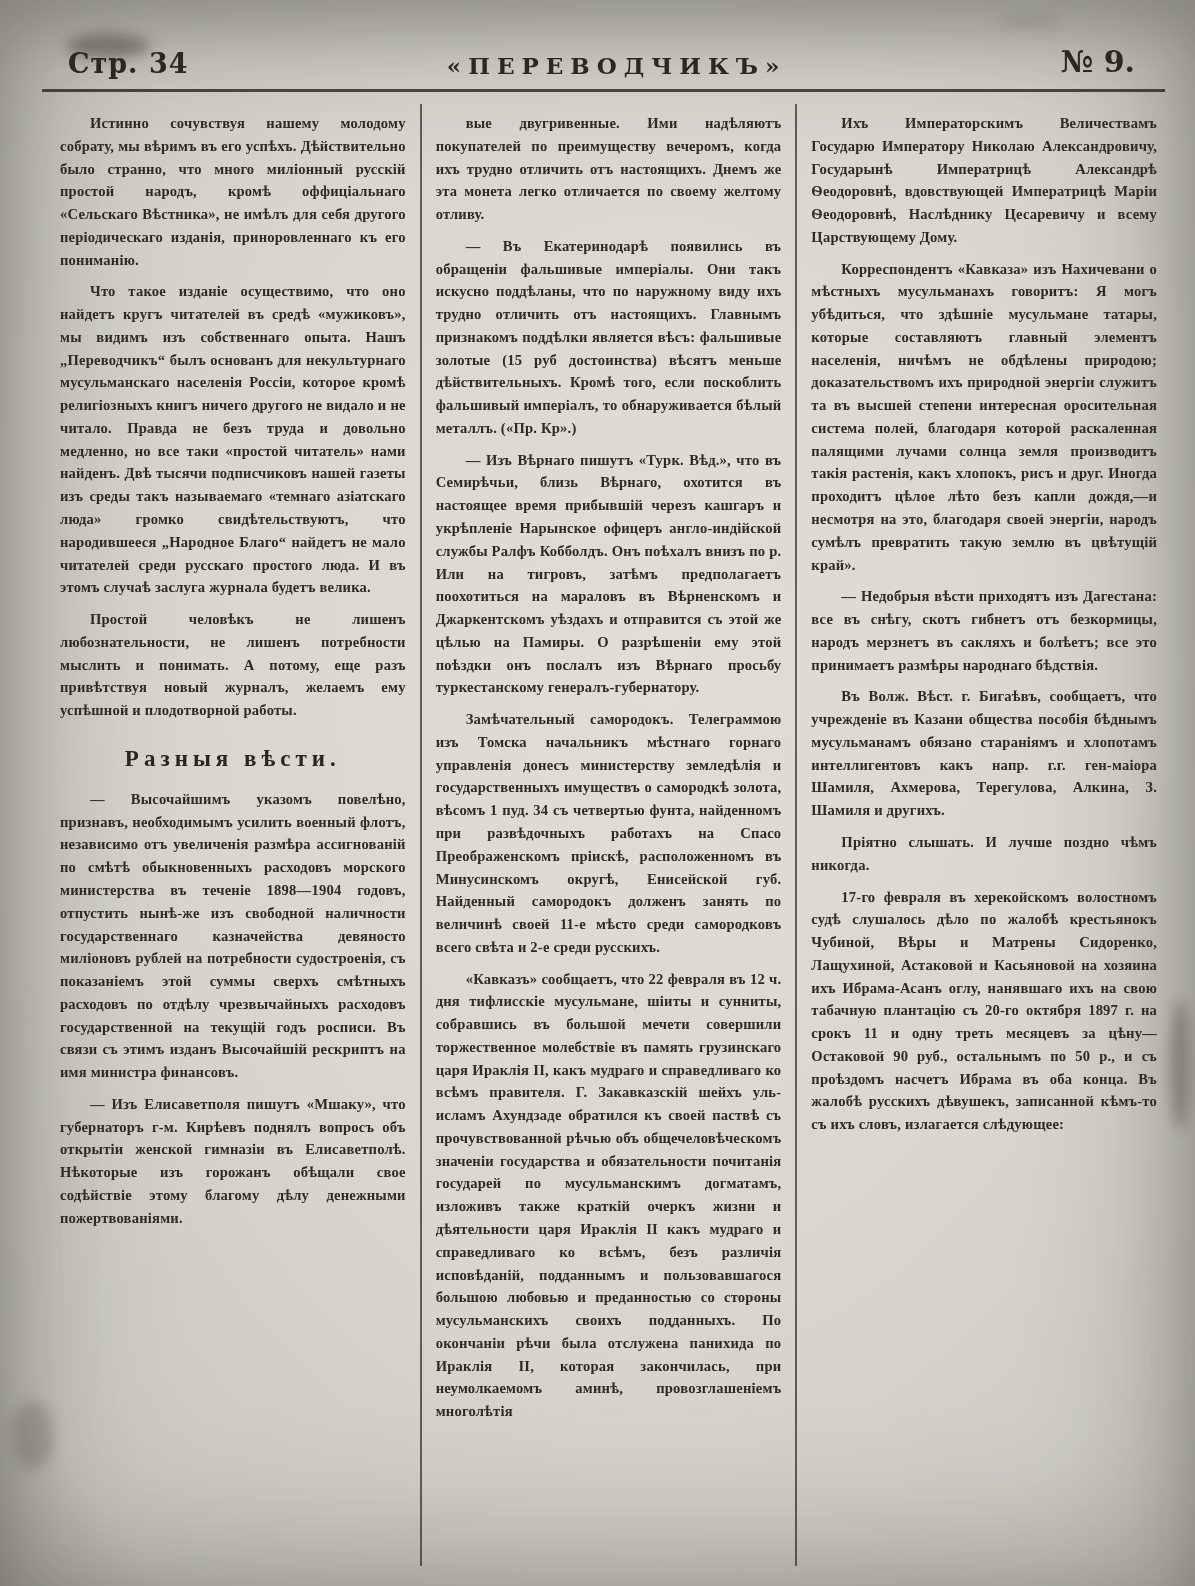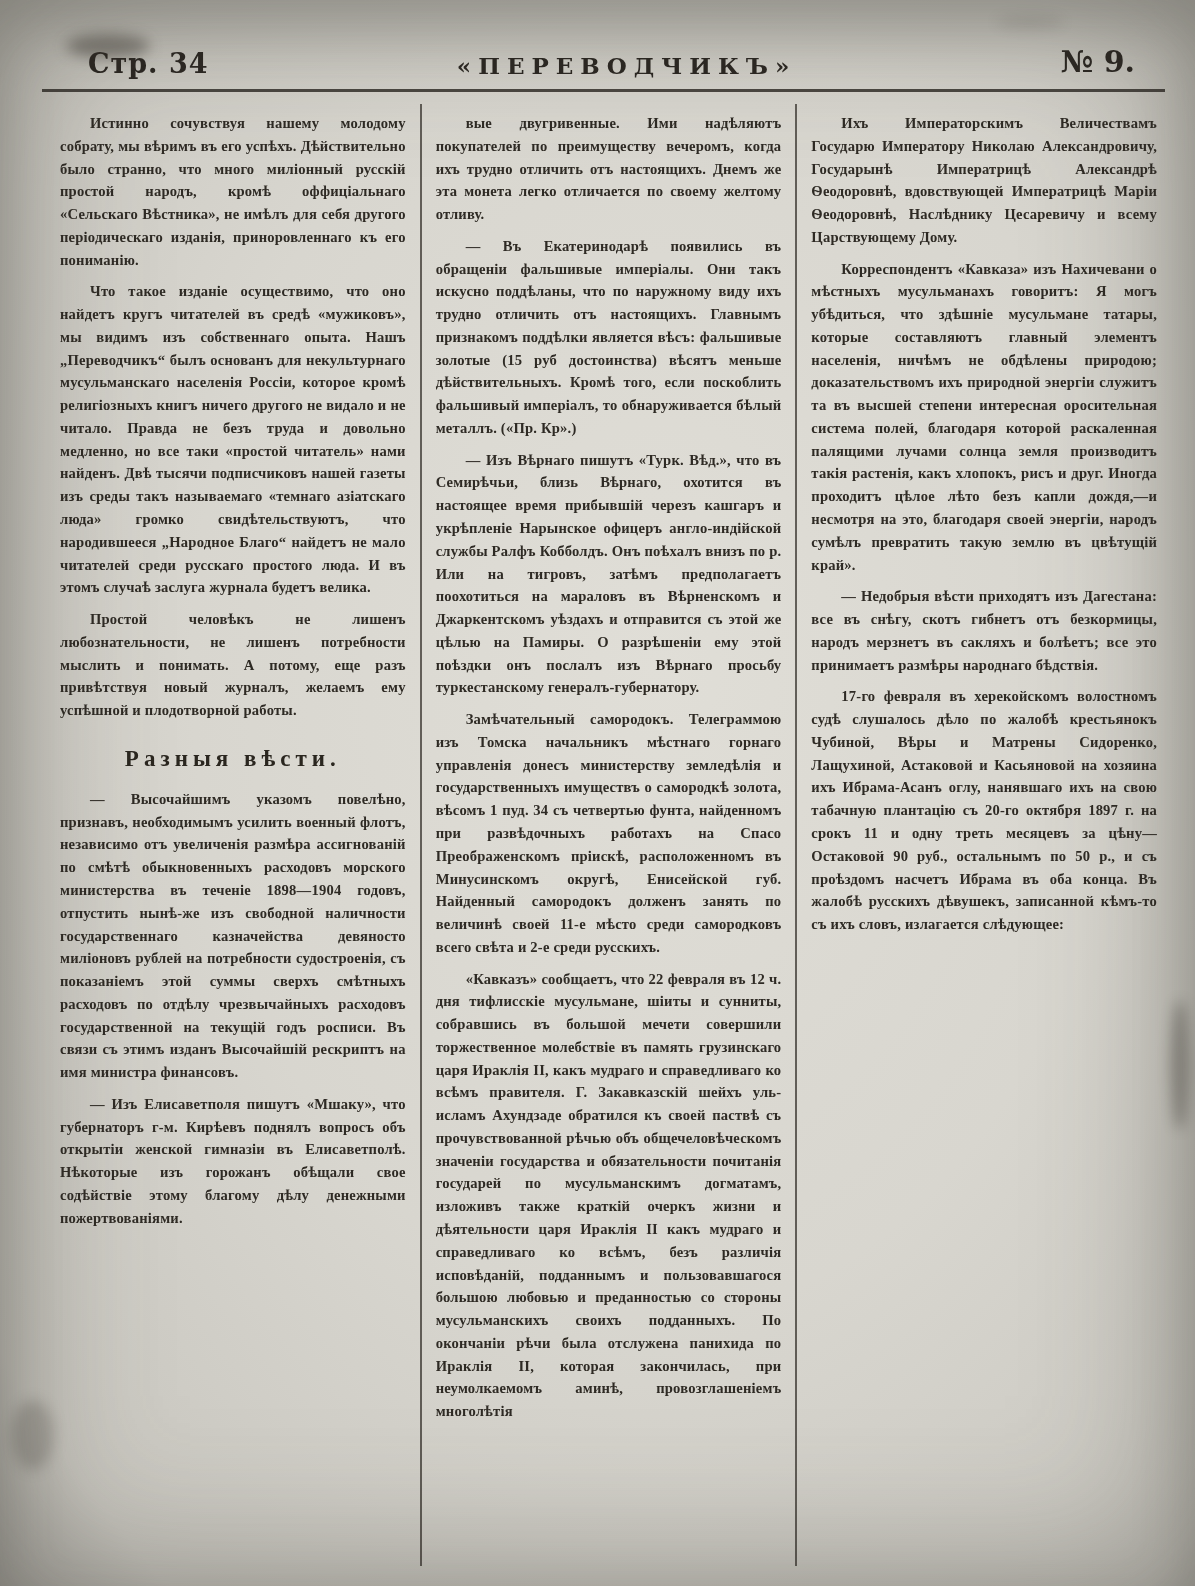--- a/index.html
+++ b/index.html
@@ -10,21 +10,21 @@
     font-family: "DejaVu Serif", "Liberation Serif", serif;
   }
   .page {
     position: relative; width: 1195px; height: 1586px; overflow: hidden;
     background: radial-gradient(ellipse at 55% 42%, #e0ded7 0%, #d8d6cf 50%, #c9c7c0 88%, #b0aea8 100%);
     box-shadow: inset 0 0 140px 22px rgba(70,68,60,.38), inset 0 28px 60px rgba(70,68,60,.28);
     color: var(--ink, #2b2722);
   }
   .header {
     display: flex; justify-content: space-between; align-items: flex-end;
-    padding: 44px 60px 6px 88px;
+    padding: 44px 60px 6px 68px;
   }
   .page-num { font-size: 27px; font-weight: bold; letter-spacing: 1px; }
   .masthead { font-size: 23px; font-weight: bold; letter-spacing: 7px; transform: translateX(-8px); }
   .issue { font-size: 30px; font-weight: bold; }
   .rule { height: 3px; background: var(--ink, #2b2722); margin: 4px 30px 0 42px; opacity: .82; }
   .columns {
     display: flex; align-items: stretch;
     padding: 12px 26px 0 48px; height: calc(100% - 112px);
   }
   .col {
@@ -80,16 +80,18 @@
         <p class="paragraph">— Въ Екатеринодарѣ появились въ обращеніи фальшивые имперіалы. Они такъ искусно поддѣланы, что по наружному виду ихъ трудно отличить отъ настоящихъ. Главнымъ признакомъ поддѣлки является вѣсъ: фальшивые золотые (15 руб достоинства) вѣсятъ меньше дѣйствительныхъ. Кромѣ того, если поскоблить фальшивый имперіалъ, то обнаруживается бѣлый металлъ. («Пр. Кр».)</p>
         <p class="paragraph">— Изъ Вѣрнаго пишутъ «Турк. Вѣд.», что въ Семирѣчьи, близь Вѣрнаго, охотится въ настоящее время прибывшій черезъ кашгаръ и укрѣпленіе Нарынское офицеръ англо-индійской службы Ралфъ Кобболдъ. Онъ поѣхалъ внизъ по р. Или на тигровъ, затѣмъ предполагаетъ поохотиться на мараловъ въ Вѣрненскомъ и Джаркентскомъ уѣздахъ и отправится съ этой же цѣлью на Памиры. О разрѣшеніи ему этой поѣздки онъ послалъ изъ Вѣрнаго просьбу туркестанскому генералъ-губернатору.</p>
         <p class="paragraph">Замѣчательный самородокъ. Телеграммою изъ Томска начальникъ мѣстнаго горнаго управленія донесъ министерству земледѣлія и государственныхъ имуществъ о самородкѣ золота, вѣсомъ 1 пуд. 34 съ четвертью фунта, найденномъ при развѣдочныхъ работахъ на Спасо Преображенскомъ пріискѣ, расположенномъ въ Минусинскомъ округѣ, Енисейской губ. Найденный самородокъ долженъ занять по величинѣ своей 11-е мѣсто среди самородковъ всего свѣта и 2-е среди русскихъ.</p>
         <p class="paragraph">«Кавказъ» сообщаетъ, что 22 февраля въ 12 ч. дня тифлисскіе мусульмане, шіиты и сунниты, собравшись въ большой мечети совершили торжественное молебствіе въ память грузинскаго царя Ираклія II, какъ мудраго и справедливаго ко всѣмъ правителя. Г. Закавказскій шейхъ уль-исламъ Ахундзаде обратился къ своей паствѣ съ прочувствованной рѣчью объ общечеловѣческомъ значеніи государства и обязательности почитанія государей по мусульманскимъ догматамъ, изложивъ также краткій очеркъ жизни и дѣятельности царя Ираклія II какъ мудраго и справедливаго ко всѣмъ, безъ различія исповѣданій, подданнымъ и пользовавшагося большою любовью и преданностью со стороны мусульманскихъ своихъ подданныхъ. По окончаніи рѣчи была отслужена панихида по Ираклія II, которая закончилась, при неумолкаемомъ аминѣ, провозглашеніемъ многолѣтія</p>
       </section>
     <div class="col-divider"></div>
     <section class="col" id="col-2">
         <p class="paragraph">Ихъ Императорскимъ Величествамъ Государю Императору Николаю Александровичу, Государынѣ Императрицѣ Александрѣ Ѳеодоровнѣ, вдовствующей Императрицѣ Маріи Ѳеодоровнѣ, Наслѣднику Цесаревичу и всему Царствующему Дому.</p>
         <p class="paragraph">Корреспондентъ «Кавказа» изъ Нахичевани о мѣстныхъ мусульманахъ говоритъ: Я могъ убѣдиться, что здѣшніе мусульмане татары, которые составляютъ главный элементъ населенія, ничѣмъ не обдѣлены природою; доказательствомъ ихъ природной энергіи служитъ та въ высшей степени интересная оросительная система полей, благодаря которой раскаленная палящими лучами солнца земля производитъ такія растенія, какъ хлопокъ, рисъ и друг. Иногда проходитъ цѣлое лѣто безъ капли дождя,—и несмотря на это, благодаря своей энергіи, народъ сумѣлъ превратить такую землю въ цвѣтущій край».</p>
         <p class="paragraph">— Недобрыя вѣсти приходятъ изъ Дагестана: все въ снѣгу, скотъ гибнетъ отъ безкормицы, народъ мерзнетъ въ сакляхъ и болѣетъ; все это принимаетъ размѣры народнаго бѣдствія.</p>
+        <p class="paragraph">Въ Волж. Вѣст. г. Бигаѣвъ, сообщаетъ, что учрежденіе въ Казани общества пособія бѣднымъ мусульманамъ обязано стараніямъ и хлопотамъ интеллигентовъ какъ напр. г.г. ген-маіора Шамиля, Ахмерова, Терегулова, Алкина, З. Шамиля и другихъ.</p>
+        <p class="paragraph">Пріятно слышать. И лучше поздно чѣмъ никогда.</p>
         <p class="paragraph">17-го февраля въ херекойскомъ волостномъ судѣ слушалось дѣло по жалобѣ крестьянокъ Чубиной, Вѣры и Матрены Сидоренко, Лащухиной, Астаковой и Касьяновой на хозяина ихъ Ибрама-Асанъ оглу, нанявшаго ихъ на свою табачную плантацію съ 20-го октября 1897 г. на срокъ 11 и одну треть месяцевъ за цѣну—Остаковой 90 руб., остальнымъ по 50 р., и съ проѣздомъ насчетъ Ибрама въ оба конца. Въ жалобѣ русскихъ дѣвушекъ, записанной кѣмъ-то съ ихъ словъ, излагается слѣдующее:</p>
       </section>
   </main>
 </div>
 
 </body></html>

